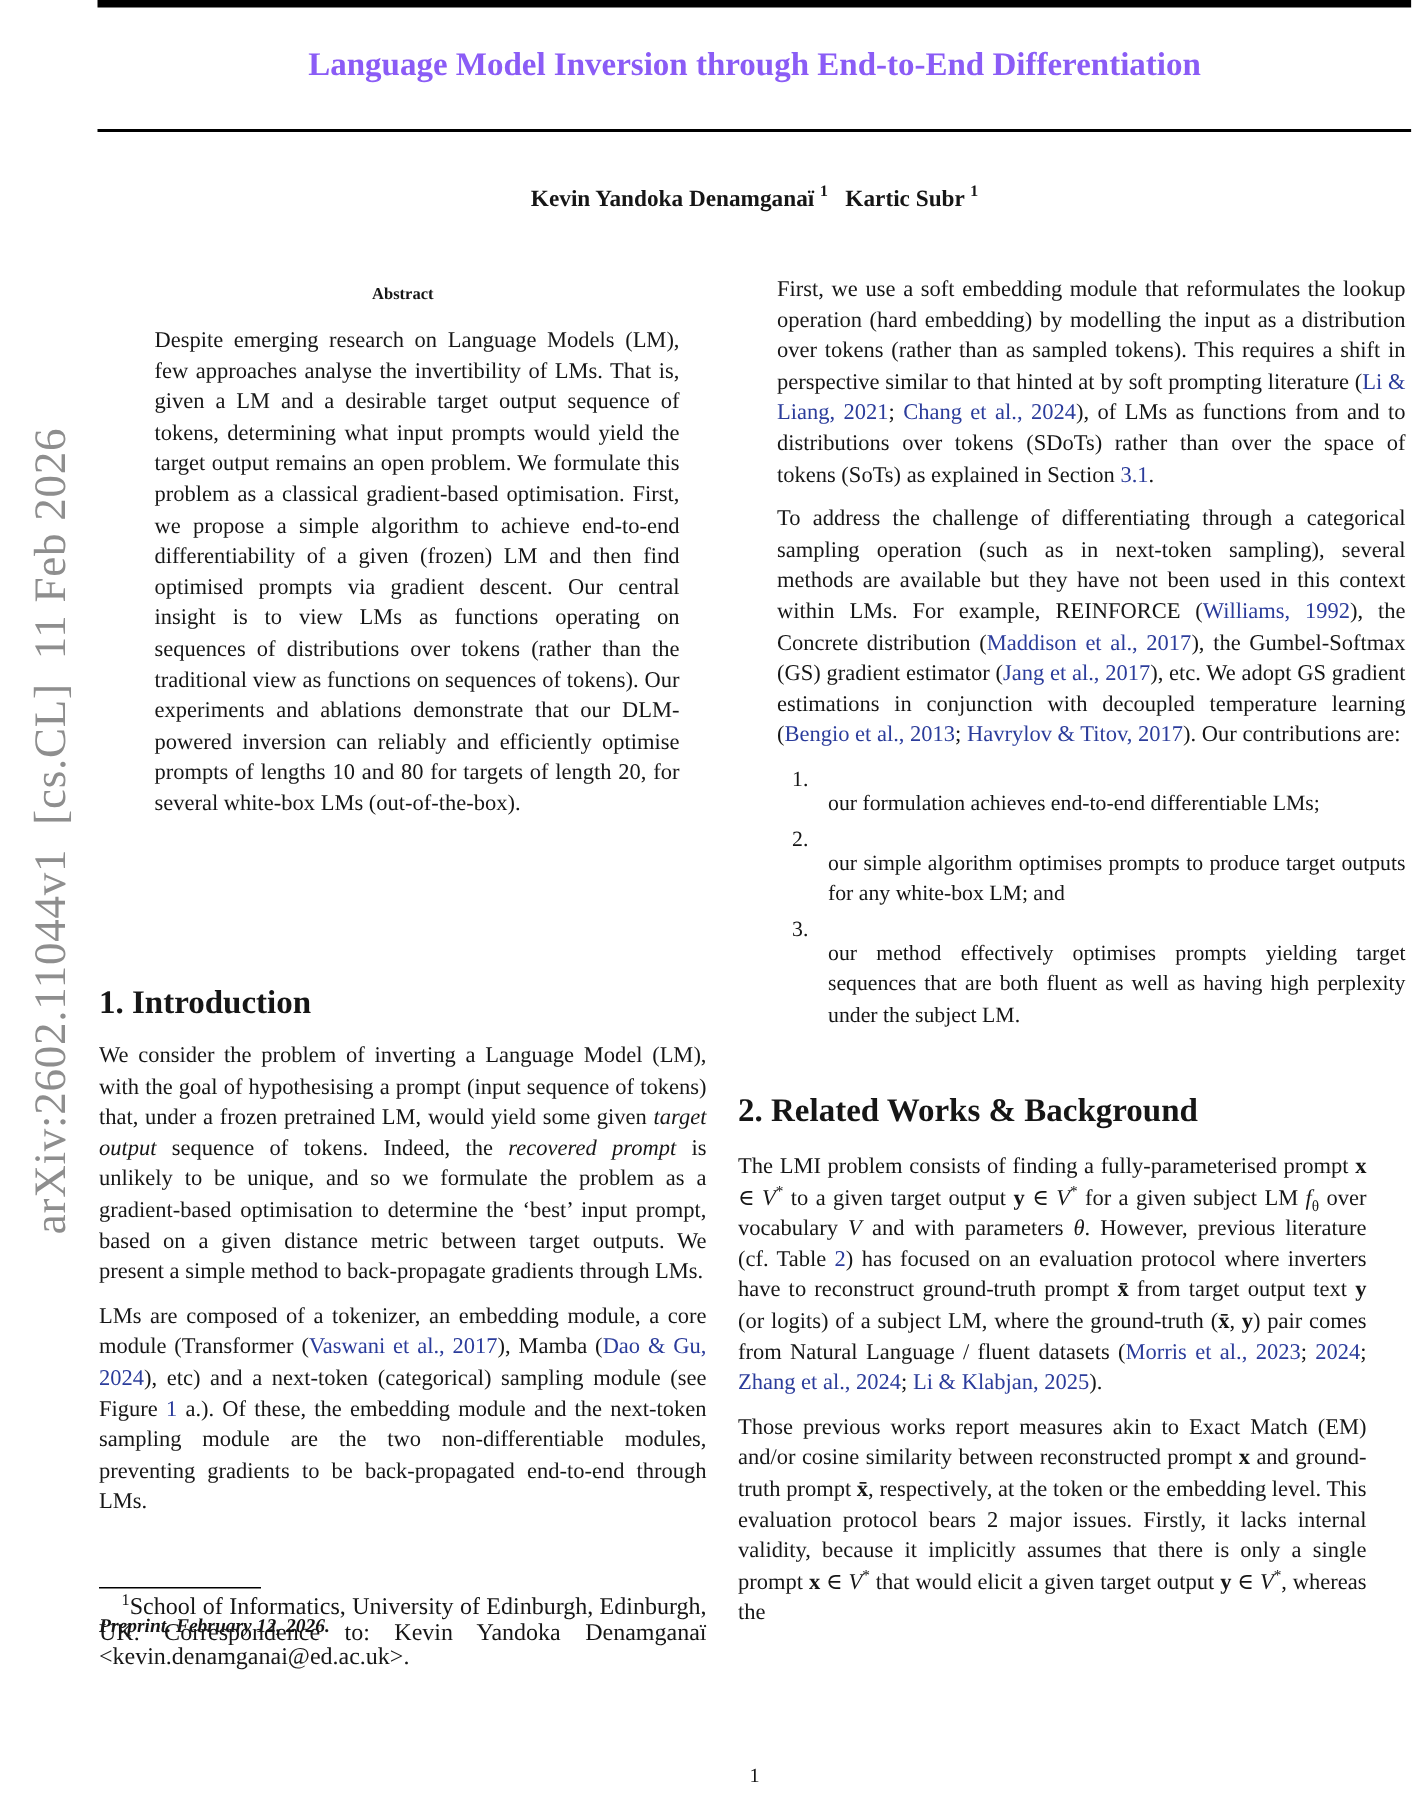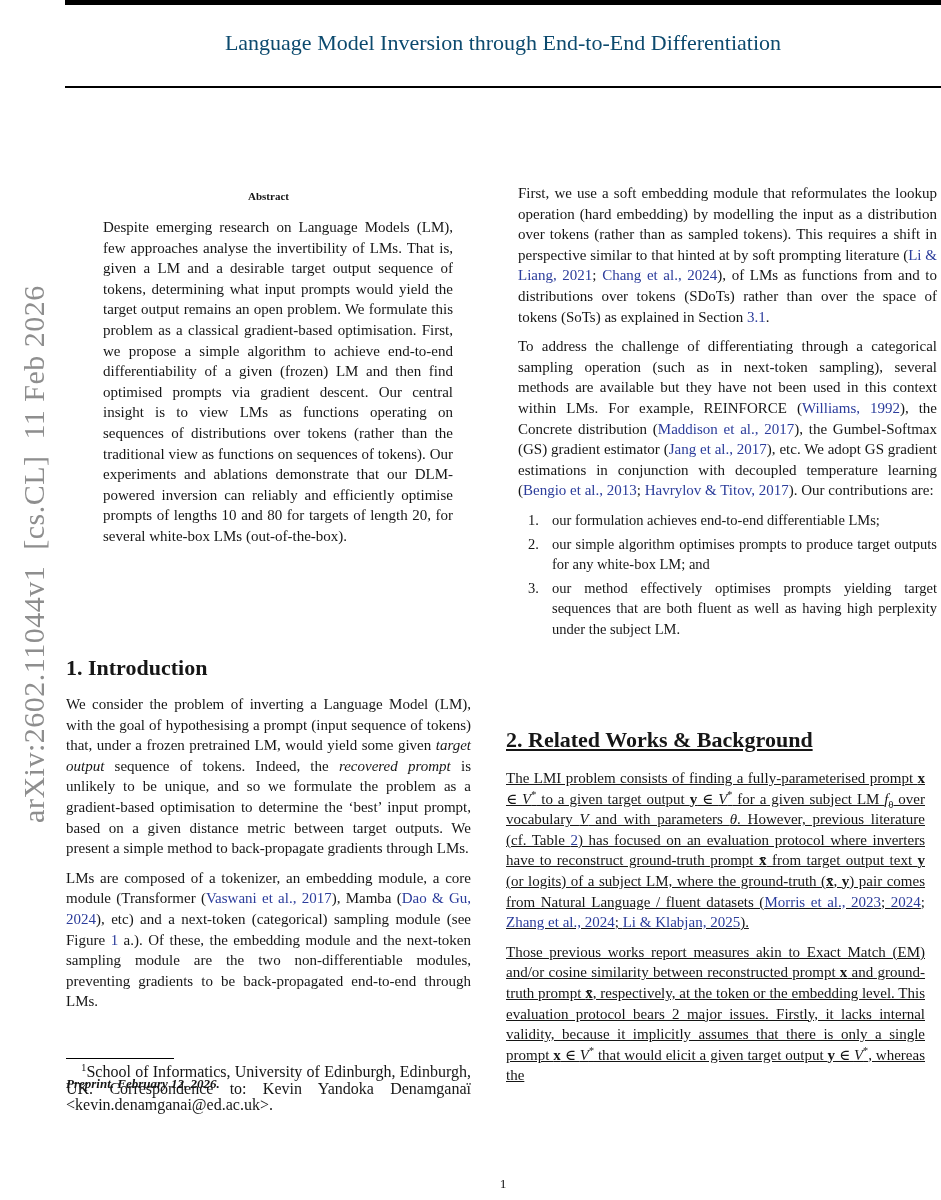--- a/index.html
+++ b/index.html
@@ -15,50 +15,50 @@
   
   .arxiv-banner {
     position:absolute; left:12px; top:895px; width:682px;
     transform:rotate(-90deg); transform-origin:0 0;
     font-size:30px; line-height:44px; color:#8e8e8e;
     text-align:center; white-space:pre; letter-spacing:0.5px;
   }
 
   .page-title {
     position:absolute; left:65px; right:0; top:30px;
-    text-align:center; font-size:22px; font-weight:normal; color:#0c4a6e;
+    text-align:center; font-size:22px; font-weight:bold; color:#8b5cf6;
   }
   .title-rule { position:absolute; left:65px; right:0; top:86px; height:2px; background:#000; }
 
   .authors {
     position:absolute; left:65px; right:0; top:124px;
     text-align:center; font-size:15.5px; font-weight:bold; white-space:pre-wrap;
   }
 
   
   .abstract-block { position:absolute; left:66px; top:186px; width:405px; }
   .intro-block    { position:absolute; left:66px; top:655px; width:405px; }
   .rcol-a         { position:absolute; left:518px; top:183px; width:419px; }
-  .rcol-b         { position:absolute; left:506px; top:727px; width:419px;text-decoration:underline; }
+  .rcol-b         { position:absolute; left:492px; top:727px; width:419px; }
 
   .abstract-heading { text-align:center; font-size:11px; font-weight:bold; margin:4px 0 15px; }
   .abstract-body { margin:0 18px 0 37px; }
 
   .para {
     font-size:15px; line-height:20.6px; text-align:justify;
     margin:0 0 9px; text-justify:inter-word;
   }
   .h1 { font-size:22px; font-weight:bold; margin:0 0 13px; }
   .h2 { font-size:14.8px; font-weight:bold; margin:0 0 11px; }
   .rcol-b .h1 { margin:0 0 15px; }
 
   .contrib-list { margin:2px 0 0; }
   .contrib { display:flex; margin:0 0 3px; }
   .contrib-num { flex:none; width:24px; margin-left:10px; font-size:14.5px; line-height:20.6px; }
-  .contrib-text { flex:1; font-size:14.5px; line-height:20.6px; text-align:justify; }
+  .contrib-text { flex:1; font-size:14.5px; line-height:20.6px; text-align:justify;margin-top:16px; }
 
   .footnote { position:absolute; left:66px; top:1058px; width:405px; }
   .footnote-rule { width:108px; height:0; border-top:1.5px solid #000; margin-bottom:5px; }
   .footnote-text { font-size:16px; line-height:16.6px; text-align:justify; text-indent:15px; }
 
   .preprint-note { position:absolute; left:66px; top:1076px; font-size:13px; font-style:italic;font-weight:bold; }
 
   .page-number { position:absolute; left:65px; right:0; top:1176px; text-align:center; font-size:13.5px; }
 
   
@@ -76,20 +76,21 @@
 <div class="page">
 
   <div class="topbar"></div>
 
   <div class="arxiv-banner">arXiv:2602.11044v1  [cs.CL]  11 Feb 2026</div>
 
   <div class="page-title">Language Model Inversion through End-to-End Differentiation</div>
 
   <div class="title-rule"></div>
 
+  <div class="authors"><span>Kevin Yandoka Denamganaï </span><span class="r-sup">1</span><span>   </span><span>Kartic Subr </span><span class="r-sup">1</span></div>
 
   <div class="abstract-block">
     <div class="abstract-heading">Abstract</div>
     <div class="abstract-body">
       <p class="para">Despite emerging research on Language Models (LM), few approaches analyse the invertibility of LMs. That is, given a LM and a desirable target output sequence of tokens, determining what input prompts would yield the target output remains an open problem. We formulate this problem as a classical gradient-based optimisation. First, we propose a simple algorithm to achieve end-to-end differentiability of a given (frozen) LM and then find optimised prompts via gradient descent. Our central insight is to view LMs as functions operating on sequences of distributions over tokens (rather than the traditional view as functions on sequences of tokens). Our experiments and ablations demonstrate that our DLM-powered inversion can reliably and efficiently optimise prompts of lengths 10 and 80 for targets of length 20, for several white-box LMs (out-of-the-box).</p>
     </div>
   </div>
 
   <div class="intro-block">
     <div class="h1">1. Introduction</div>

